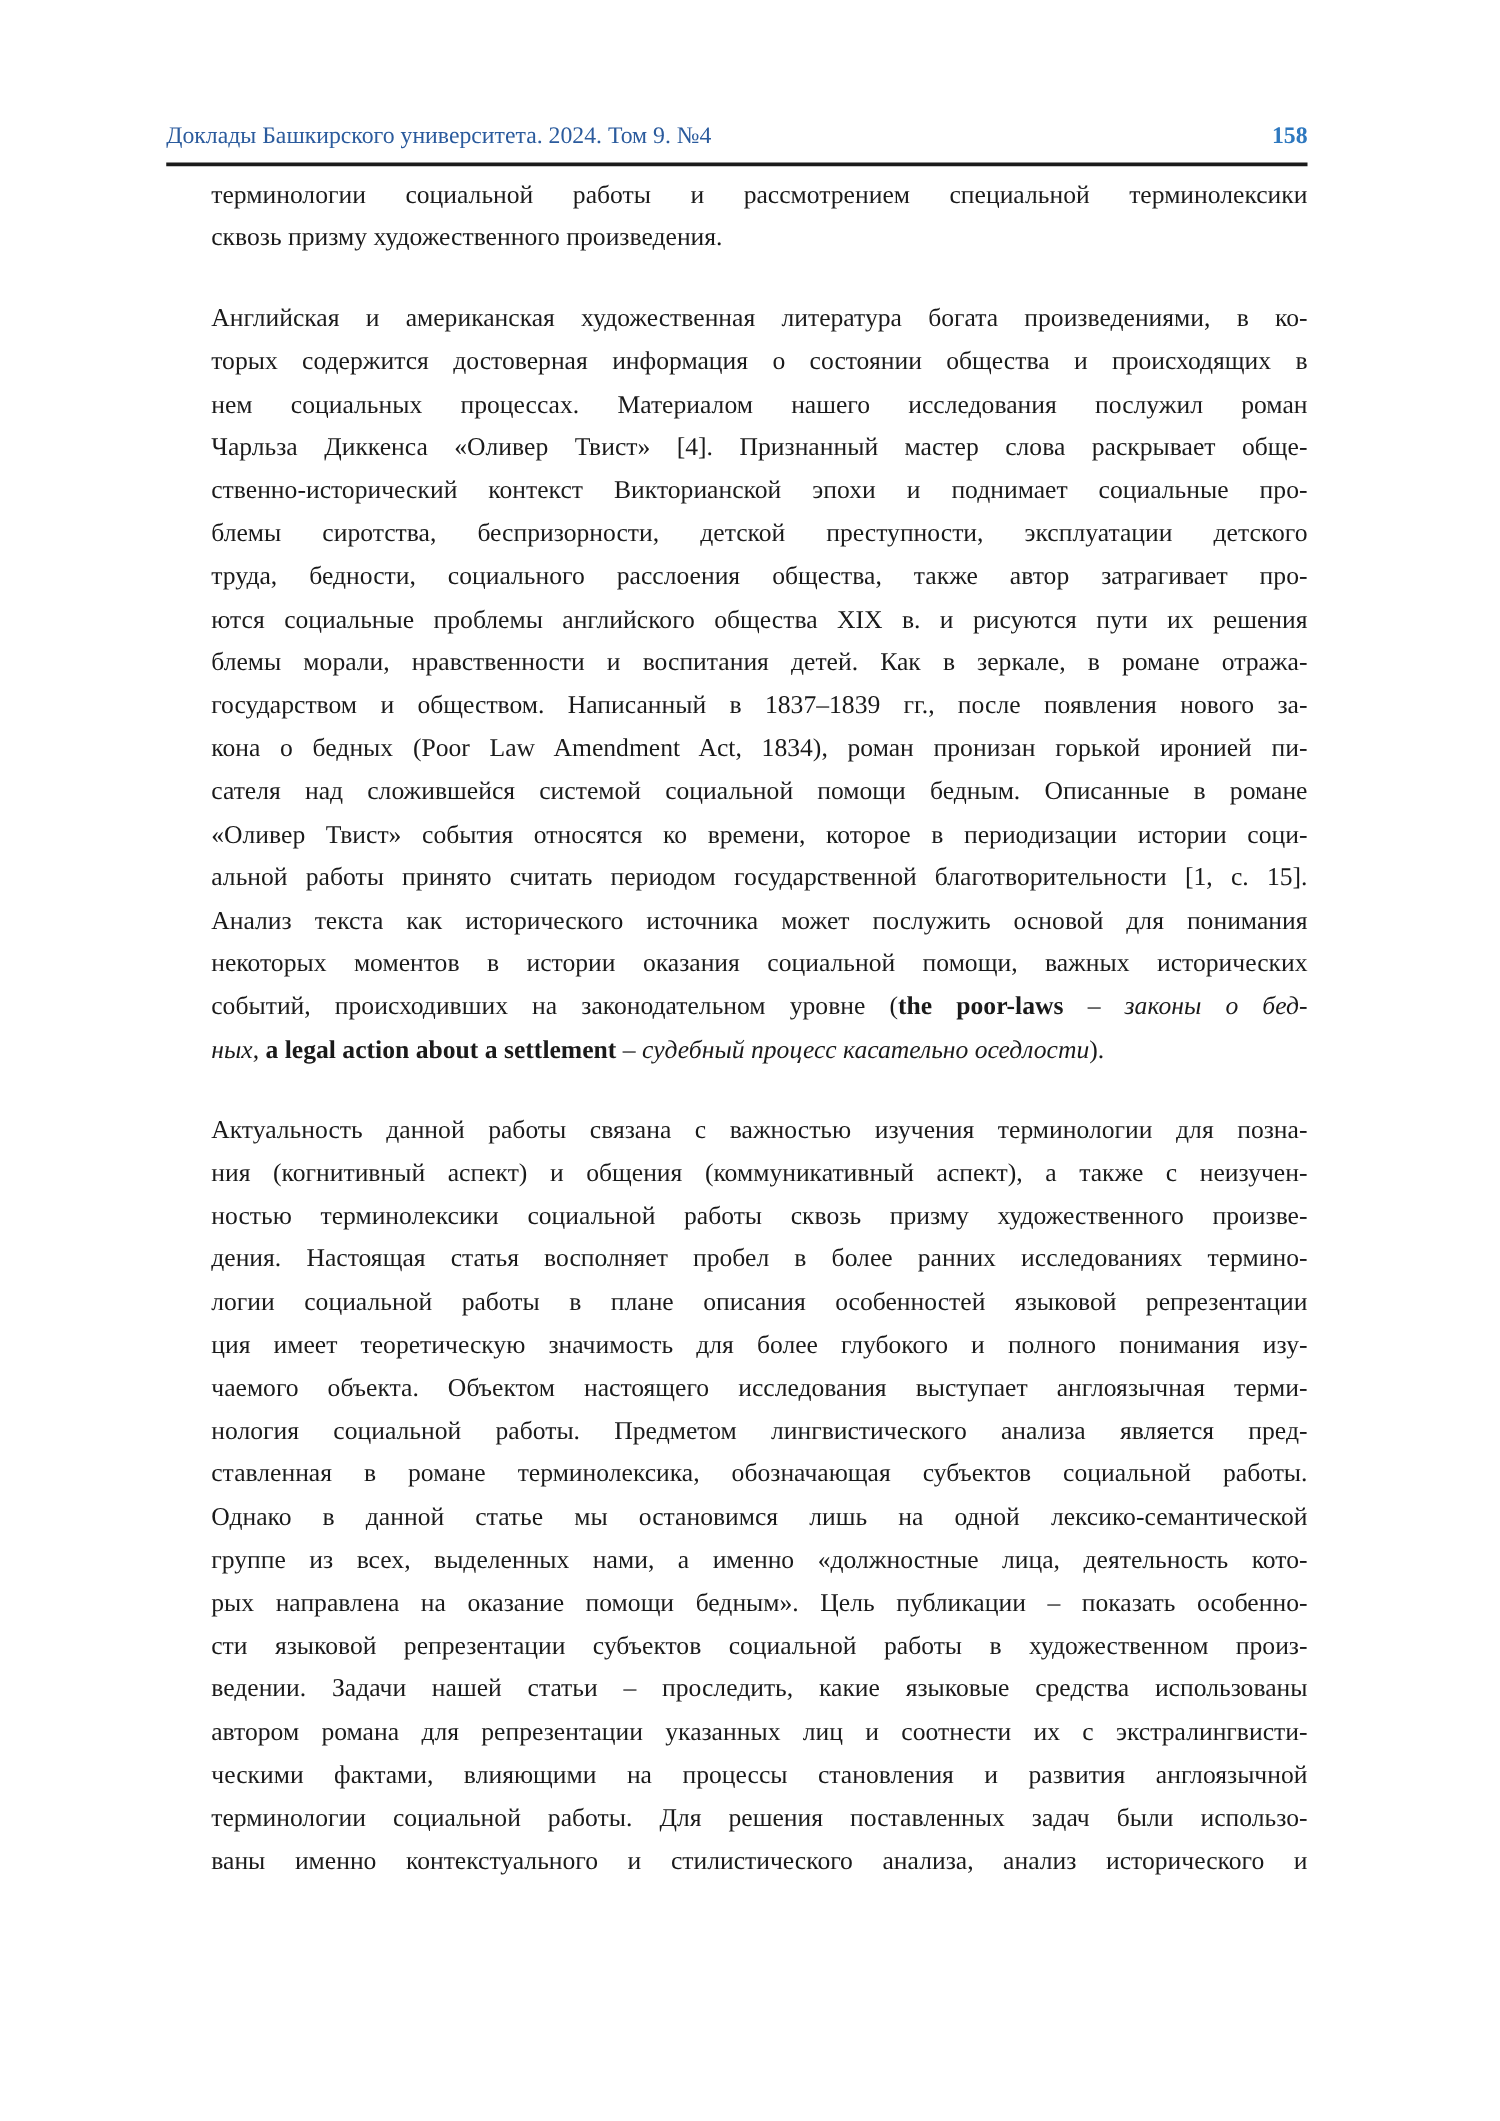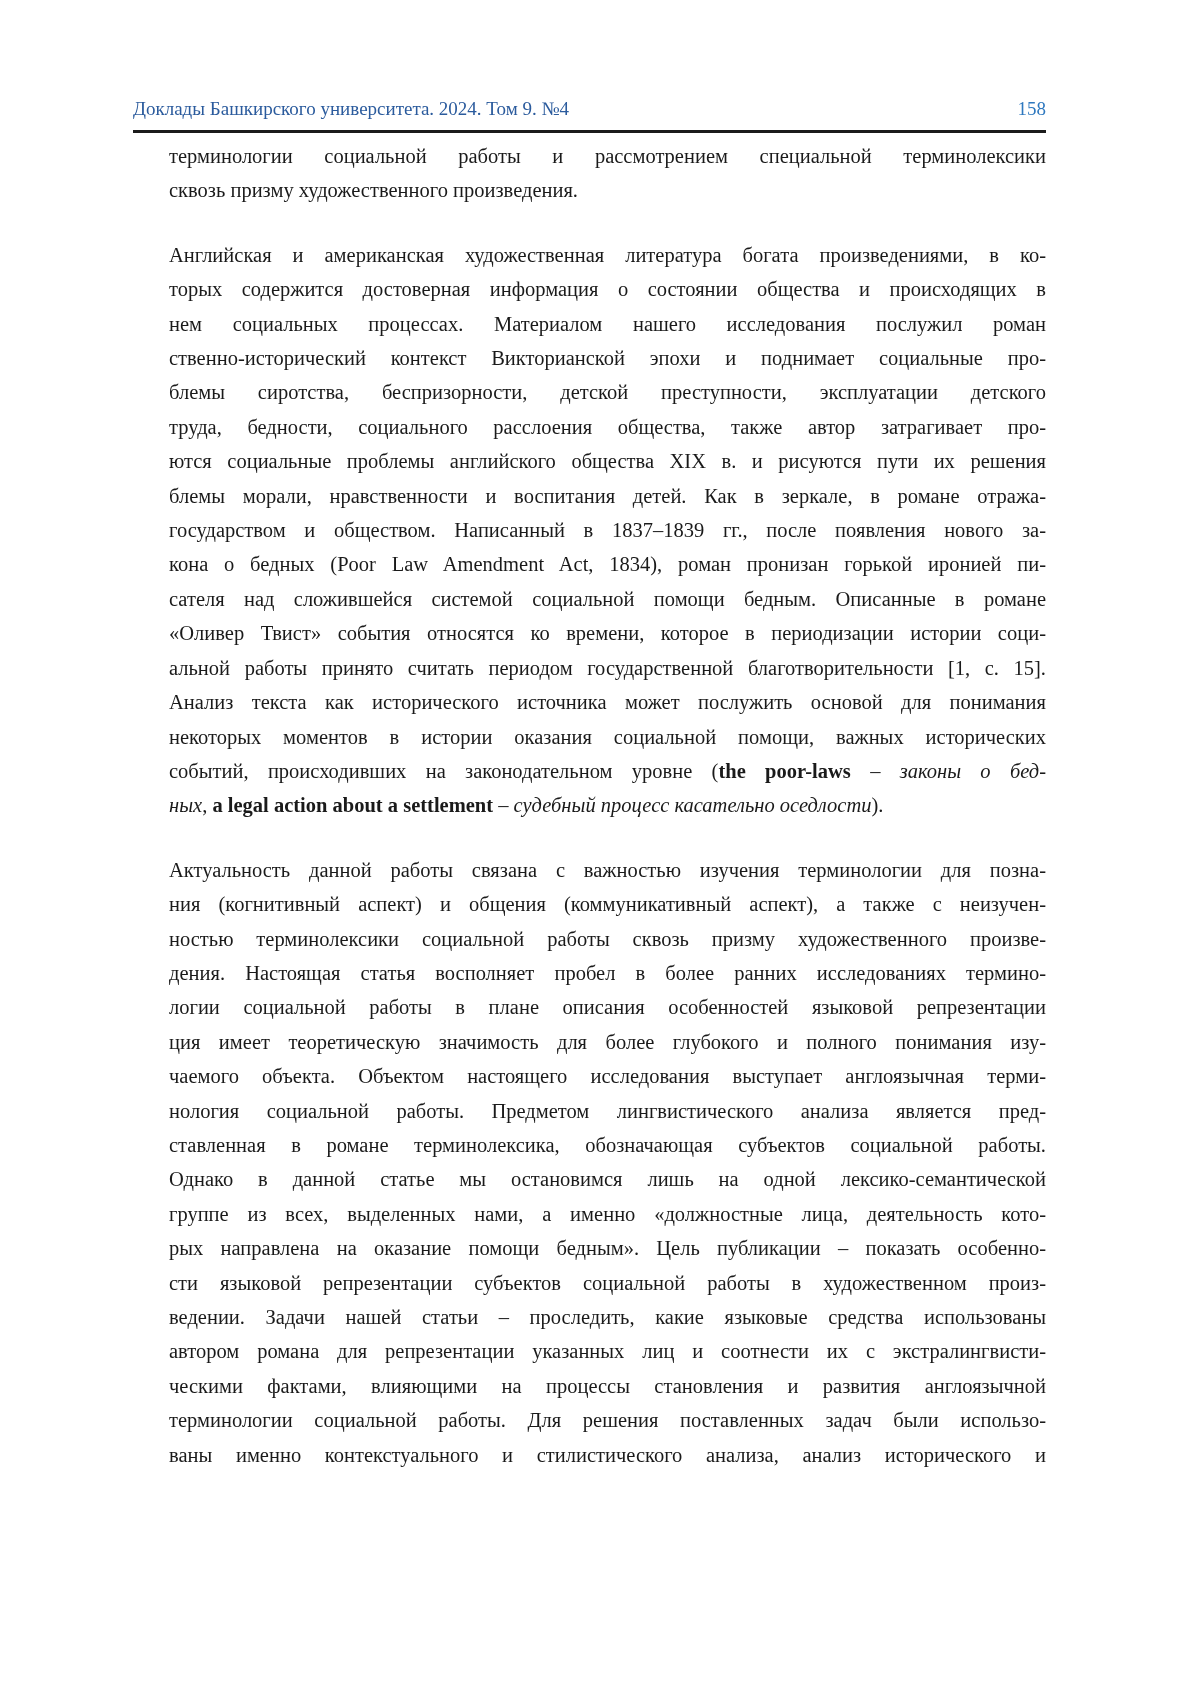--- a/index.html
+++ b/index.html
@@ -22,20 +22,21 @@
     justify-content: space-between;
     align-items: center;
     font-size: 19px;
     line-height: 24px;
   }
   .journal-title {
     color: var(--header-blue, #2b5b9d);
   }
   .page-number {
     color: var(--pagenum-blue, #2e78bf);
+    font-weight: bold;
   }
   .header-rule {
     margin-top: 9px;
     border-bottom: 3px solid var(--rule-color, #1b1b1b);
     height: 0;
   }
   .page-body {
     margin-top: 6px;
     font-size: 20.5px;
     line-height: 34.4px;
@@ -69,20 +70,21 @@
   <div class="header-rule"></div>
   <div class="page-body">
       <p class="para">
         <span class="line"><span class="run n">терминологии социальной работы и рассмотрением специальной терминолексики</span></span>
         <span class="line final"><span class="run n">сквозь призму художественного произведения.</span></span>
       </p>
       <p class="para">
         <span class="line"><span class="run n">Английская и американская художественная литература богата произведениями, в ко-</span></span>
         <span class="line"><span class="run n">торых содержится достоверная информация о состоянии общества и происходящих в</span></span>
         <span class="line"><span class="run n">нем социальных процессах. Материалом нашего исследования послужил роман</span></span>
+        <span class="line"><span class="run n">Чарльза Диккенса «Оливер Твист» [4]. Признанный мастер слова раскрывает обще-</span></span>
         <span class="line"><span class="run n">ственно-исторический контекст Викторианской эпохи и поднимает социальные про-</span></span>
         <span class="line"><span class="run n">блемы сиротства, беспризорности, детской преступности, эксплуатации детского</span></span>
         <span class="line"><span class="run n">труда, бедности, социального расслоения общества, также автор затрагивает про-</span></span>
         <span class="line"><span class="run n">ются социальные проблемы английского общества XIX в. и рисуются пути их решения</span></span>
         <span class="line"><span class="run n">блемы морали, нравственности и воспитания детей. Как в зеркале, в романе отража-</span></span>
         <span class="line"><span class="run n">государством и обществом. Написанный в 1837–1839 гг., после появления нового за-</span></span>
         <span class="line"><span class="run n">кона о бедных (Poor Law Amendment Act, 1834), роман пронизан горькой иронией пи-</span></span>
         <span class="line"><span class="run n">сателя над сложившейся системой социальной помощи бедным. Описанные в романе</span></span>
         <span class="line"><span class="run n">«Оливер Твист» события относятся ко времени, которое в периодизации истории соци-</span></span>
         <span class="line"><span class="run n">альной работы принято считать периодом государственной благотворительности [1, с. 15].</span></span>

